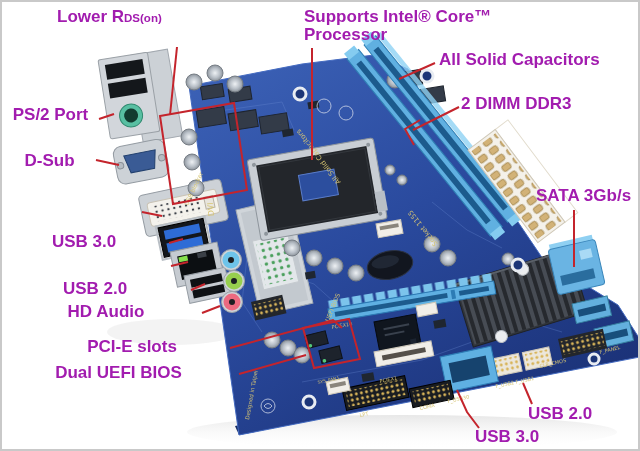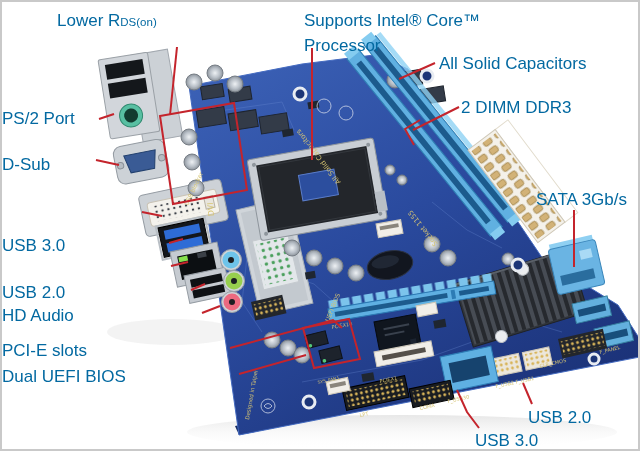--- a/index.html
+++ b/index.html
@@ -1,22 +1,22 @@
 <!DOCTYPE html>
 <html><head>
 <meta charset="utf-8">
 <style>
   html,body{margin:0;padding:0;background:#fff;}
   #stage{position:relative;width:640px;height:451px;background:#ffffff;
          border:2px solid #c9c9c9;box-sizing:border-box;overflow:hidden;
          font-family:"Liberation Sans",sans-serif;}
   svg{position:absolute;left:0;top:0;}
-  .callout{position:absolute;color:#0369a1;font-size:17px;line-height:25px;
-           white-space:nowrap;font-weight:400;}
-  .callout.right{text-align:left;}
+  .callout{position:absolute;color:#a21caf;font-size:17px;line-height:18px;
+           white-space:nowrap;font-weight:700;}
+  .callout.right{text-align:center;}
   .sub{font-size:11.5px;}
   .silk{fill:#d6c472;opacity:.95;font-family:"DejaVu Sans",sans-serif;}
 </style>
 </head>
 <body>
 
 <div id="stage">
 
 <svg width="640" height="451" viewBox="0 0 640 451">
   <defs>
@@ -358,20 +358,20 @@
 <div class="callout" style="left:302px;top:6px;">
   <span>Supports Intel® Core™</span><br>
   <span>Processor</span>
 </div>
 <div class="callout" style="left:437px;top:49px;">All Solid Capacitors</div>
 <div class="callout" style="left:459px;top:93px;">2 DIMM DDR3</div>
 <div class="callout right" style="left:0;width:97px;top:104px;">PS/2 Port</div>
 <div class="callout right" style="left:0;width:95px;top:150px;">D-Sub</div>
 <div class="callout right" style="left:0;width:164px;top:231px;">USB 3.0</div>
 <div class="callout right" style="left:0;width:186px;top:278px;">USB 2.0</div>
-<div class="callout right" style="left:0;width:196px;top:301px;">HD Audio</div>
+<div class="callout right" style="left:0;width:196px;top:301px;padding-left:6px;">HD Audio</div>
 <div class="callout right" style="left:0;width:260px;top:336px;">PCI-E slots</div>
 <div class="callout right" style="left:0;width:233px;top:362px;">Dual UEFI BIOS</div>
 <div class="callout" style="left:534px;top:185px;">SATA 3Gb/s</div>
 <div class="callout" style="left:526px;top:403px;">USB 2.0</div>
 <div class="callout" style="left:473px;top:426px;">USB 3.0</div>
 
 </div>
 
 </body></html>

